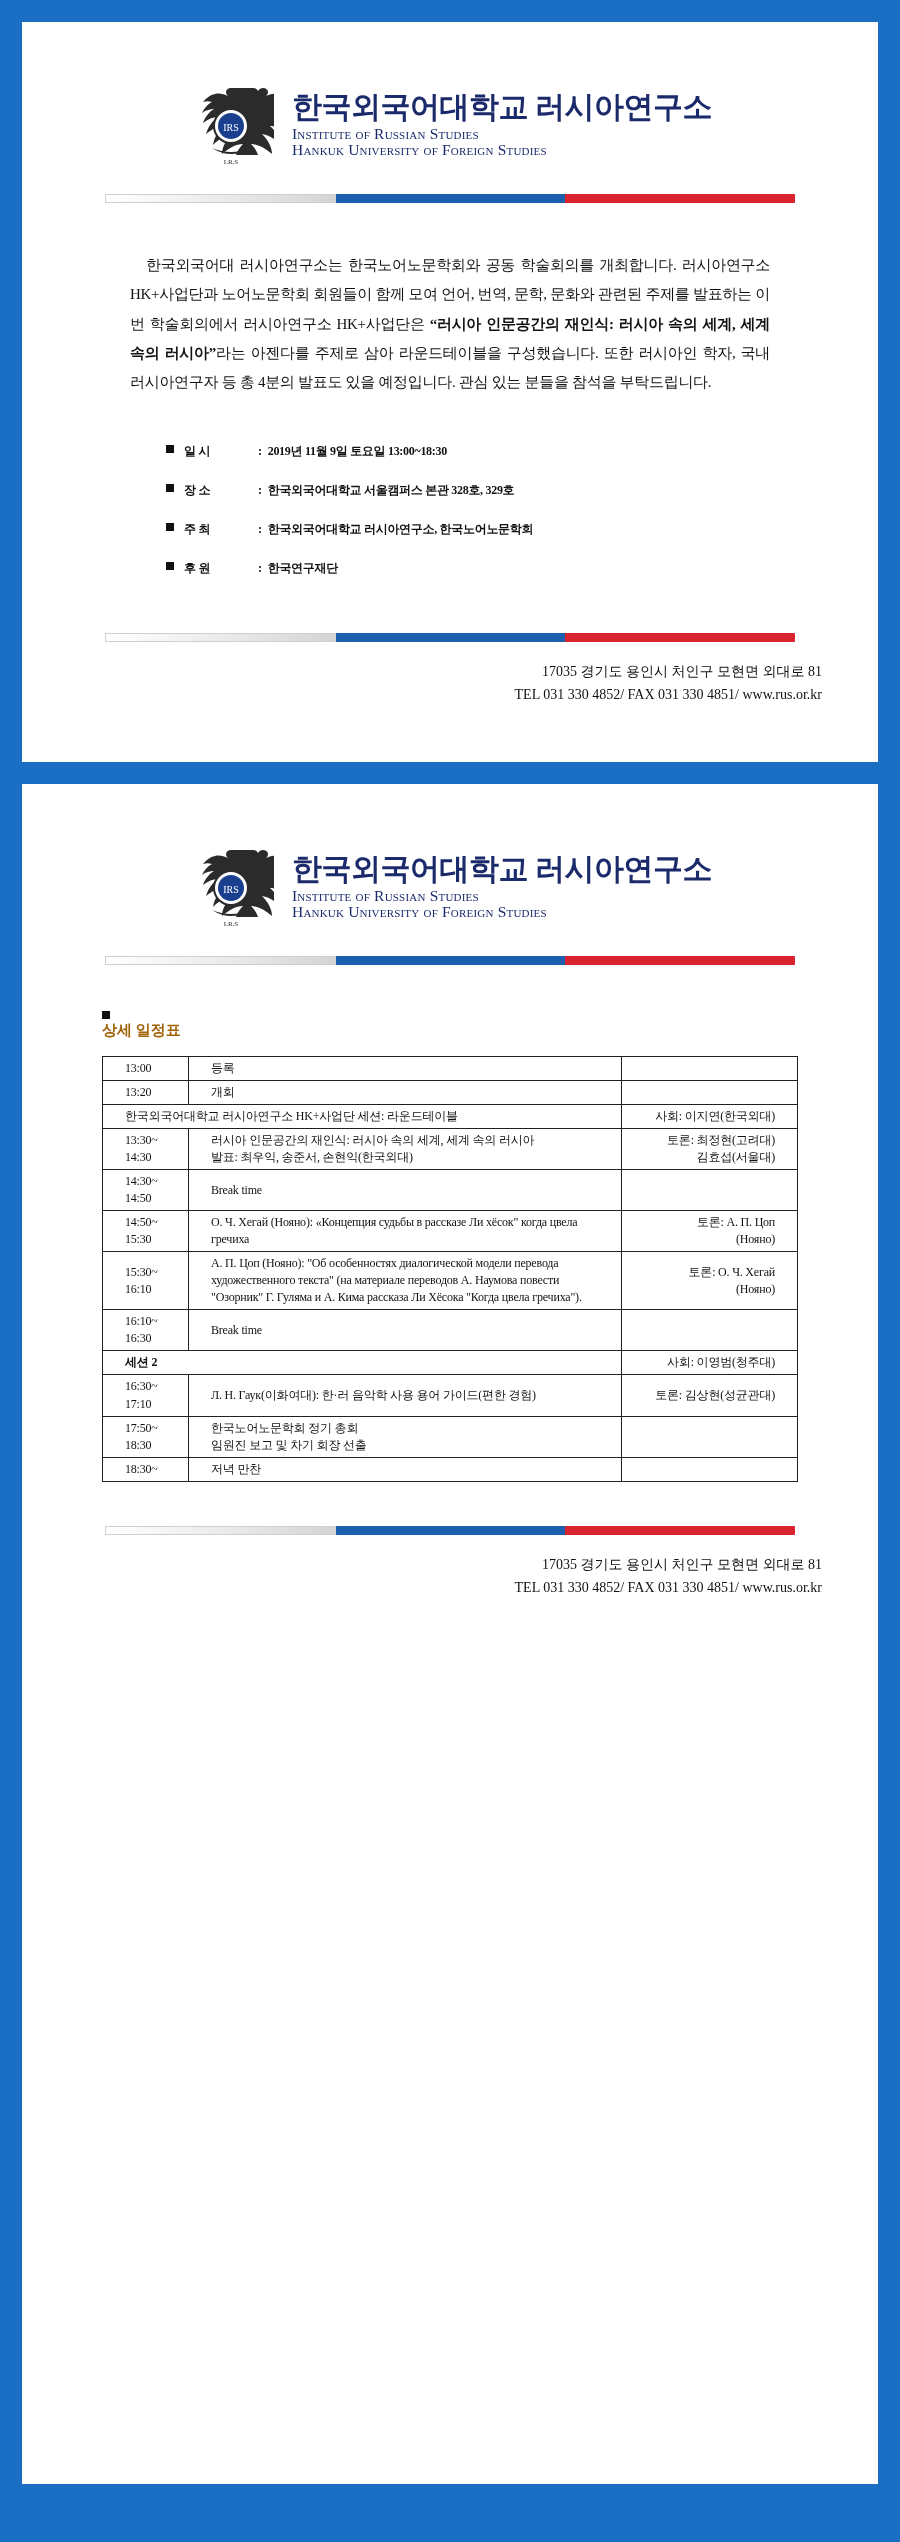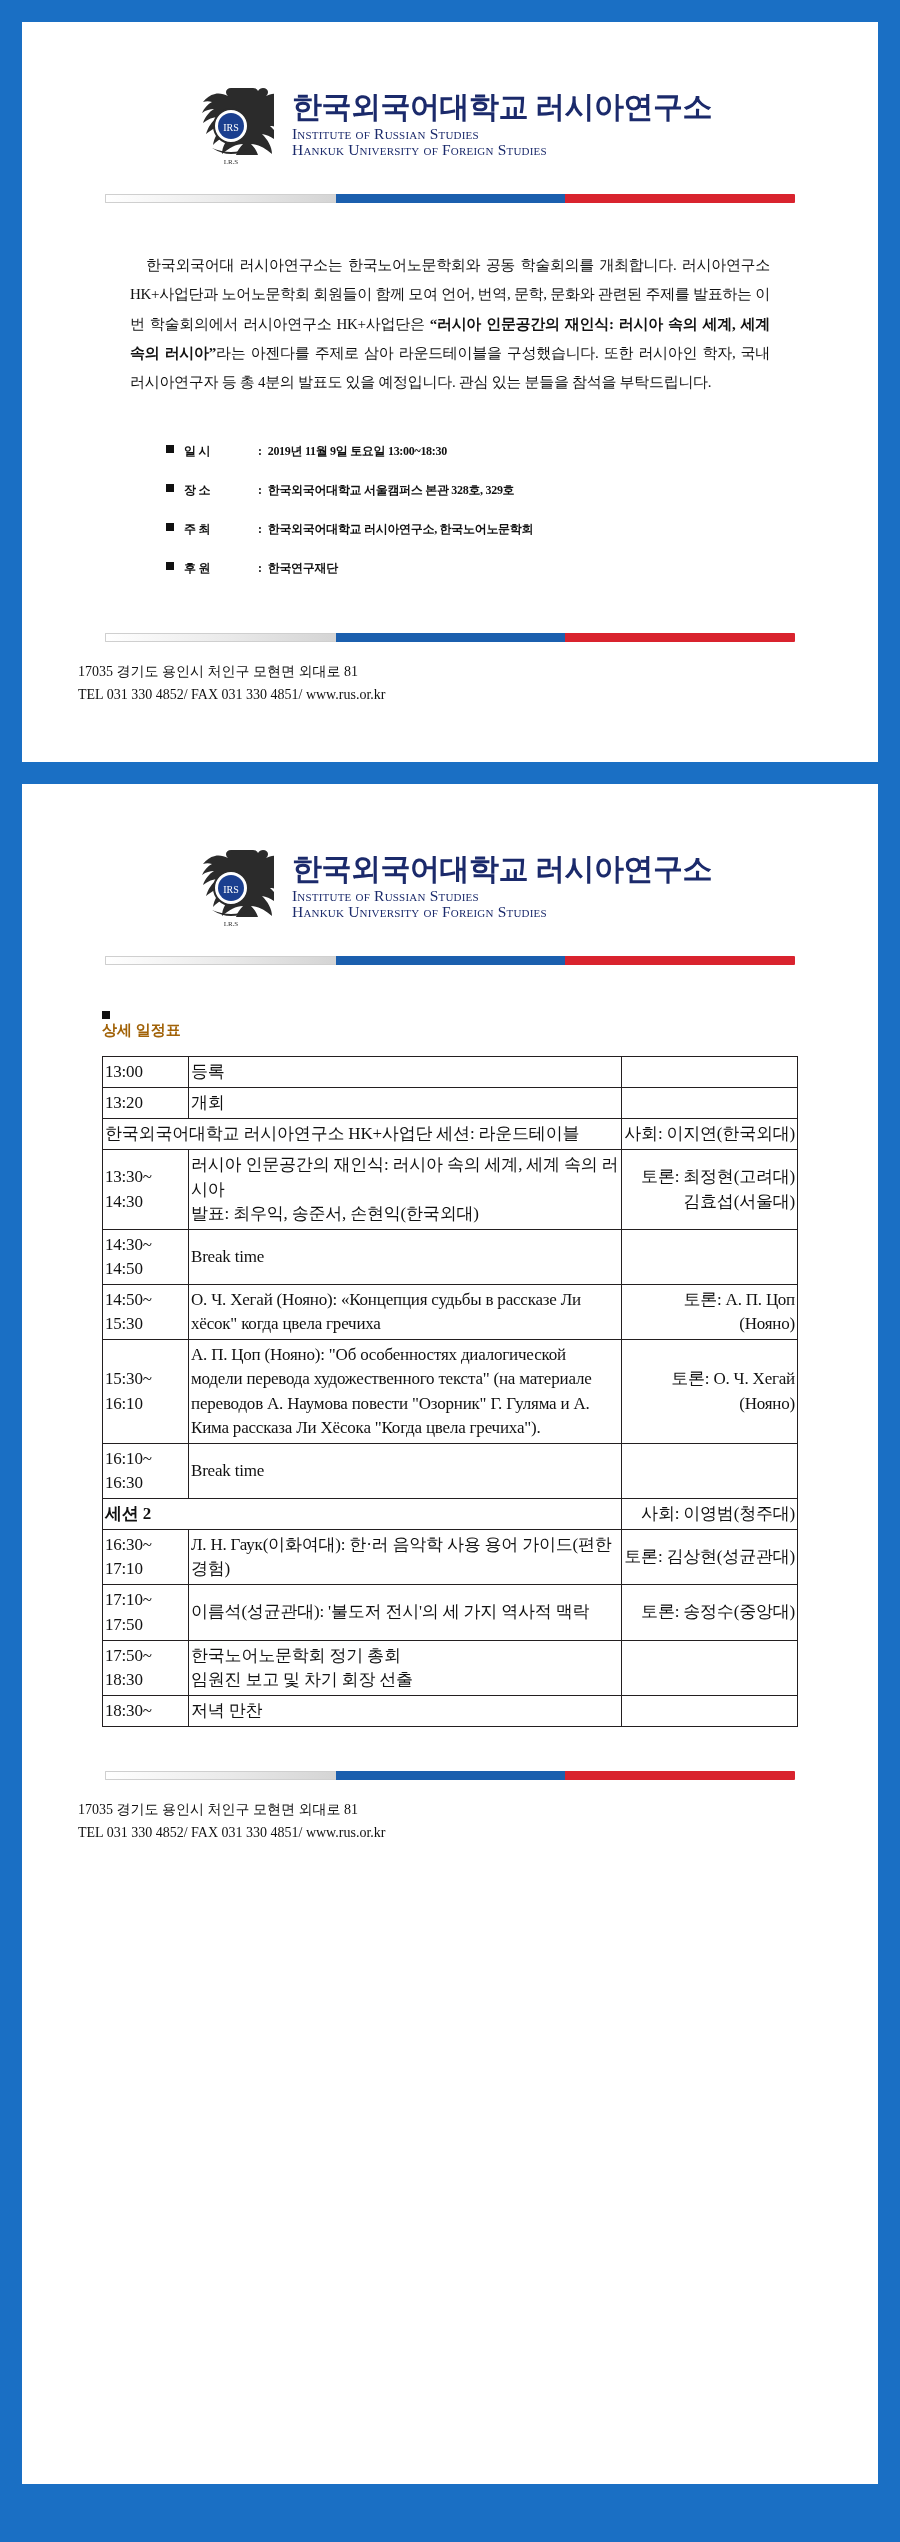--- a/index.html
+++ b/index.html
@@ -140,21 +140,21 @@
     flex: 0 0 8px;
     position: relative;
     top: -2px;
   }
   .info-label { min-width: 74px; }
   .info-sep { margin: 0 6px 0 0; }
 
   .footer-rule { margin-top: 56px; }
   .footer-addr {
     margin-top: 18px;
-    text-align: left;
+    text-align: right;
     font-size: 14px;
     line-height: 1.65;
     color: #111;
     font-family: "Liberation Serif", serif;
   }
 
   
   .section-head {
     margin: 48px 0 16px 24px;
     font-size: 15px;
@@ -166,22 +166,22 @@
   }
   .sched-wrap { padding: 0 24px; }
   table.sched {
     width: 100%;
     border-collapse: collapse;
     table-layout: fixed;
     font-family: "Liberation Serif", serif;
   }
   table.sched td {
     border: 1px solid #231f20;
-    padding: 3px 2px;
-    font-size: 17px;
+    padding: 3px 22px;
+    font-size: 12px;
     color: #111;
     vertical-align: middle;
     line-height: 1.42;
     letter-spacing: -0.2px;
   }
   td.c-time { width: 86px; text-align: left; }
   td.c-body { }
   td.c-chair { width: 176px; }
   .bold { font-weight: bold; }
   .chair-right { text-align: right; }
@@ -366,26 +366,20 @@
             <td class="c-chair chair-right">사회: 이영범(청주대)</td>
           </tr>
 
           <tr>
             <td class="c-time nowrap-pre">16:30~
 17:10</td>
             <td class="c-body">Л. Н. Гаук(이화여대): 한·러 음악학 사용 용어 가이드(편한 경험)</td>
             <td class="c-chair chair-right">토론: 김상현(성균관대)</td>
           </tr>
 
-          <tr>
-            <td class="c-time nowrap-pre">17:10~
-17:50</td>
-            <td class="c-body">이름석(성균관대): '불도저 전시'의 세 가지 역사적 맥락</td>
-            <td class="c-chair chair-right">토론: 송정수(중앙대)</td>
-          </tr>
 
           <tr>
             <td class="c-time nowrap-pre">17:50~
 18:30</td>
             <td class="c-body nowrap-pre">한국노어노문학회 정기 총회
 임원진 보고 및 차기 회장 선출</td>
             <td class="c-chair"></td>
           </tr>
 
           <tr>

